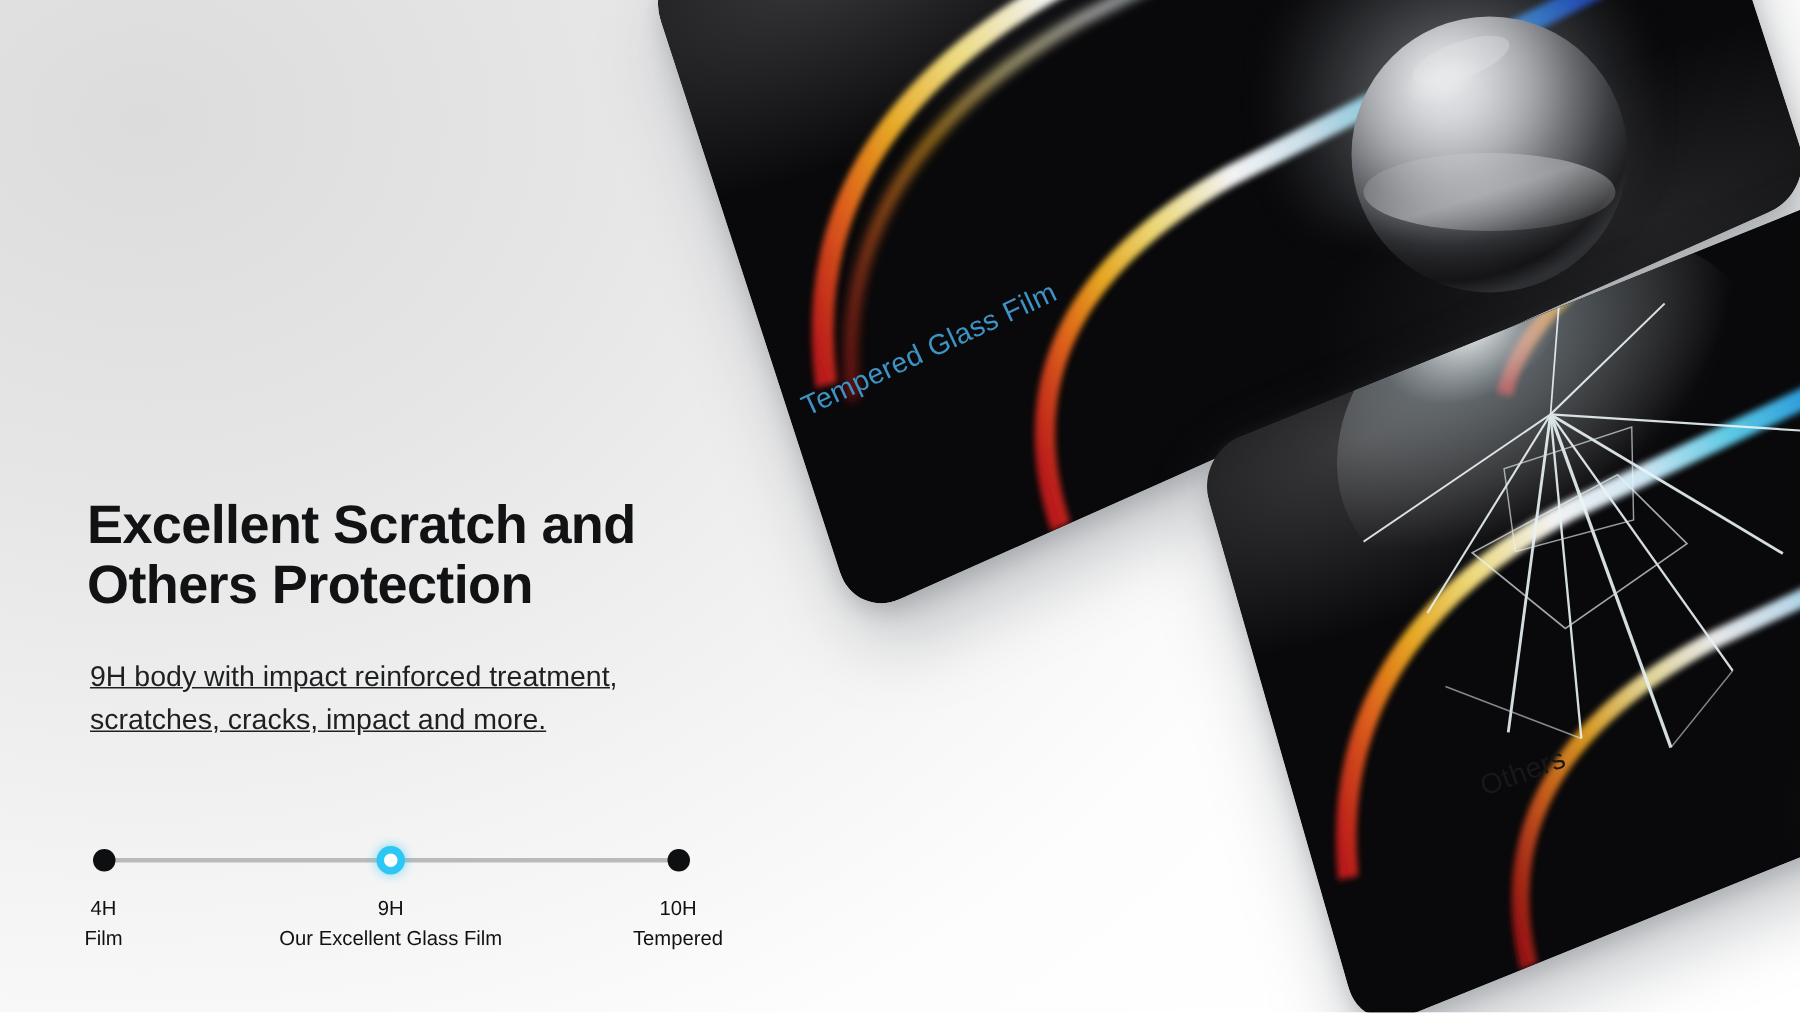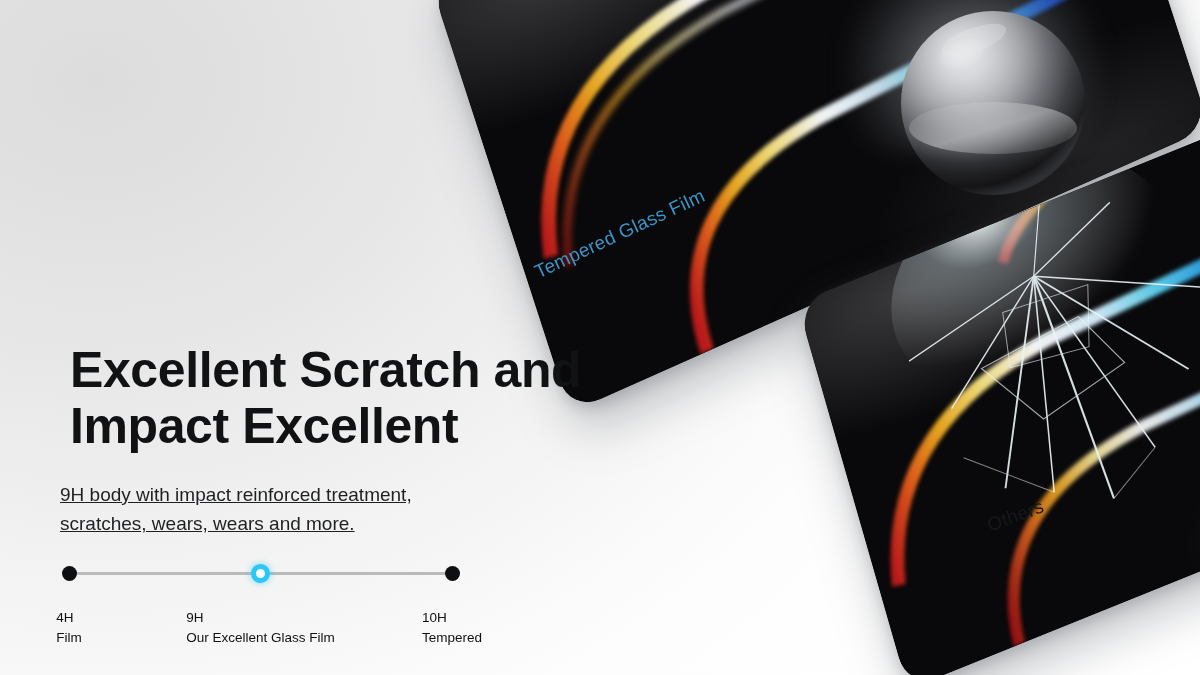--- a/index.html
+++ b/index.html
@@ -59,21 +59,21 @@
   }
   #lbl-others{
     position:absolute;left:988px;top:515px;
     transform:rotate(-20deg);transform-origin:0 50%;
     font-size:19px;letter-spacing:.3px;color:#17181a;white-space:nowrap;
   }
 
   
   #copy{position:absolute;left:58px;top:330px;width:560px;}
   #headline{
-    margin:12px;font-size:50px;line-height:1.12;font-weight:700;
+    margin:0;font-size:36px;line-height:1.12;font-weight:700;
     color:#111214;letter-spacing:-.4px;
   }
   #headline .l2{display:block;}
   #subcopy{
     margin:26px 0 0 2px;font-size:19px;line-height:1.55;
     color:#1e2022;font-weight:400;max-width:430px;text-decoration:underline;
   }
   #subcopy span{display:block;}
 
   
@@ -86,22 +86,22 @@
   .dot{
     position:absolute;left:50%;top:6px;width:15px;height:15px;margin-left:-7.5px;
     background:#0e0f11;border-radius:50%;
   }
   .dot.active{
     width:19px;height:19px;margin-left:-9.5px;top:4px;
     background:#ffffff;border:5px solid #2dc7f5;box-sizing:border-box;
     box-shadow:0 0 7px rgba(45,199,245,.65);
   }
   .nlabel{
-    position:absolute;top:48px;left:50%;transform:translateX(-50%);
-    white-space:nowrap;color:#101113;
+    position:absolute;top:36px;left:50%;transform:translateX(-50%);
+    text-align:center;white-space:nowrap;color:#101113;
     font-size:13.5px;line-height:1.45;
   }
   .nlabel b{display:block;font-weight:400;}
 </style>
 </head>
 <body>
 
 <div id="stage">
 
   <div id="photo">
@@ -235,25 +235,25 @@
                 background:radial-gradient(ellipse at 50% 60%, rgba(210,214,219,.55), rgba(150,155,162,.18) 55%, rgba(0,0,0,0) 76%);
                 filter:blur(12px);pointer-events:none;"></div>
   </div>
 
   <div id="lbl-tgf">Tempered Glass Film</div>
   <div id="lbl-others">Others</div>
 
   <div id="copy">
     <h1 id="headline">
       <span>Excellent Scratch and</span>
-      <span class="l2">Impact Excellent</span>
+      <span class="l2">Others Protection</span>
     </h1>
     <p id="subcopy">
       <span>9H body with impact reinforced treatment,</span>
-      <span>scratches, wears, wears and more.</span>
+      <span>scratches, cracks, impact and more.</span>
     </p>
   </div>
 
   <div id="scale">
     <div id="scale-track"></div>
     <div id="scale-nodes">
         <div class="node" style="left: 11px;">
           <div class="dot"></div>
           <div class="nlabel">
             <b>4H</b>

